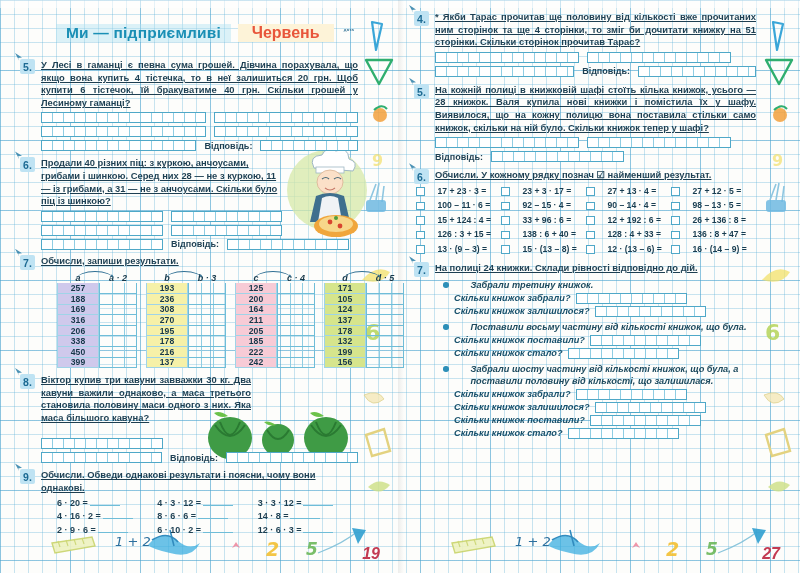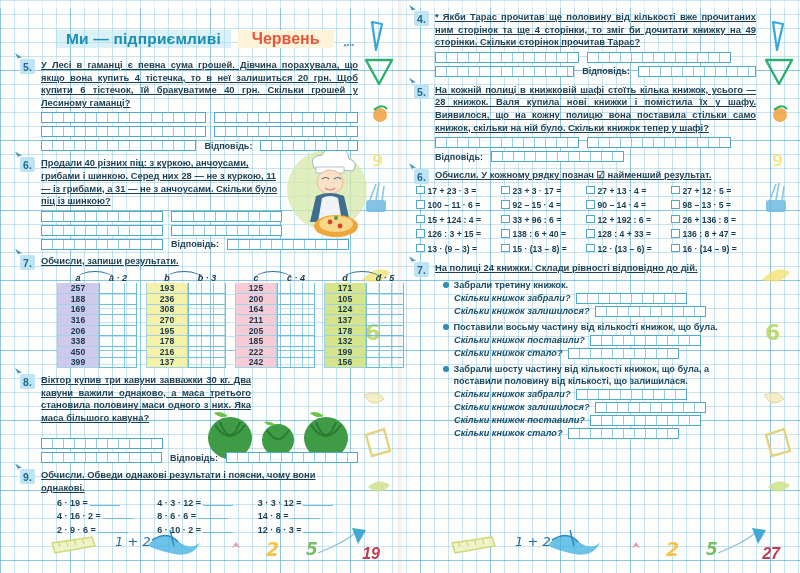--- a/index.html
+++ b/index.html
@@ -29,21 +29,21 @@
   .content {
     position: absolute; left: 20px; right: 42px; top: 0; bottom: 0;
   }
   .page-half.right .content { left: 14px; right: 44px; }
 
   
   .banner {
     position: relative;
     margin: 18px 0 0 36px;
     height: 30px;
-    display: flex; align-items: flex-end;
+    display: flex; align-items: center;
     width: 300px;
   }
   .page-half.right .banner { margin-left: 34px; }
   .banner .title-box {
     background: rgba(172,224,240,.42);
     display: flex; align-items: center; justify-content: center;
     padding: 0 10px;
     flex: 1 1 auto;
   }
   .banner .title-box span {
@@ -161,30 +161,30 @@
     margin-bottom: 3.5px; white-space: nowrap;
   }
   .expr .blank {
     display: inline-block; width: 30px;
     border-bottom: 1.1px solid #6fbdd8; height: 8px; margin-left: 2px;
   }
 
   
   .chkcols { display: flex; margin-top: 4px; margin-left: 2px; }
   .chkcol { width: 88px; }
-  .chkrow { display: flex; align-items: flex-start; gap: 3px; margin-bottom: 4.5px; }
+  .chkrow { display: flex; align-items: flex-end; gap: 13px; margin-bottom: 4.5px; }
   .chkbox {
     width: 8.5px; height: 8.5px; border: 1px solid #4fa8c8;
     background: #fff; flex: none;
   }
   .chktext { font-size: 8.6px; color: #173c50; font-weight: bold; white-space: nowrap; }
 
   
   .bullet-item { margin-top: 4px; margin-left: 8px; }
-  .bhead { display: flex; gap: 5px; align-items: flex-start; }
+  .bhead { display: flex; gap: 22px; align-items: flex-start; font-style: italic; }
   .bdot {
     width: 5.5px; height: 5.5px; border-radius: 50%;
     background: #2d8fb8; margin-top: 3.5px; flex: none;
   }
   .btext { font-size: 9.2px; color: #1d4a5e; font-weight: bold; line-height: 12px; }
   .qline { display: flex; align-items: center; gap: 5px; margin-top: 2px; margin-left: 11px; }
   .qlabel { font-size: 9.2px; color: #17506b; font-weight: bold; font-style: italic; white-space: nowrap; }
 
   
   .footer {
@@ -542,21 +542,21 @@
             </div>
           </div>
         </div>
 
         <div class="task" style="margin-top:6px;">
           <div class="tnum">9.</div>
           <div class="tbody">
             <div class="ttext left">Обчисли. Обведи однакові результати і поясни, чому вони однакові.</div>
             <div class="exprcols">
               <div class="exprcol">
-                <div class="expr"><span>6 · 19 =</span><span class="blank"></span></div>
+                <div class="expr"><span>6 · 20 =</span><span class="blank"></span></div>
                 <div class="expr"><span>4 · 16 · 2 =</span><span class="blank"></span></div>
                 <div class="expr"><span>2 · 9 · 6 =</span><span class="blank"></span></div>
               </div>
               <div class="exprcol">
                 <div class="expr"><span>4 · 3 · 12 =</span><span class="blank"></span></div>
                 <div class="expr"><span>8 · 6 · 6 =</span><span class="blank"></span></div>
                 <div class="expr"><span>6 · 10 · 2 =</span><span class="blank"></span></div>
               </div>
               <div class="exprcol">
                 <div class="expr"><span>3 · 3 · 12 =</span><span class="blank"></span></div>
@@ -574,21 +574,21 @@
       </div>
     </div>
 
     <div class="page-half right">
       <div class="content">
 
 
         <div class="task" style="margin-top:11px;">
           <div class="tnum">4.</div>
           <div class="tbody">
-            <div class="ttext">* Якби Тарас прочитав ще половину від кількості вже прочитаних ним сторінок та ще 4 сторінки, то зміг би дочитати книжку на 49 сторінки. Скільки сторінок прочитав Тарас?</div>
+            <div class="ttext">* Якби Тарас прочитав ще половину від кількості вже прочитаних ним сторінок та ще 4 сторінки, то зміг би дочитати книжку на 51 сторінки. Скільки сторінок прочитав Тарас?</div>
             <div class="row">
               <div class="cells" style="width:144px;"></div>
               <div class="cells" style="width:144px;"></div>
             </div>
             <div class="row">
               <div class="cells" style="width:144px;"></div>
               <span class="ans-label">Відповідь:</span>
               <div class="cells" style="width:122px;"></div>
             </div>
           </div>

